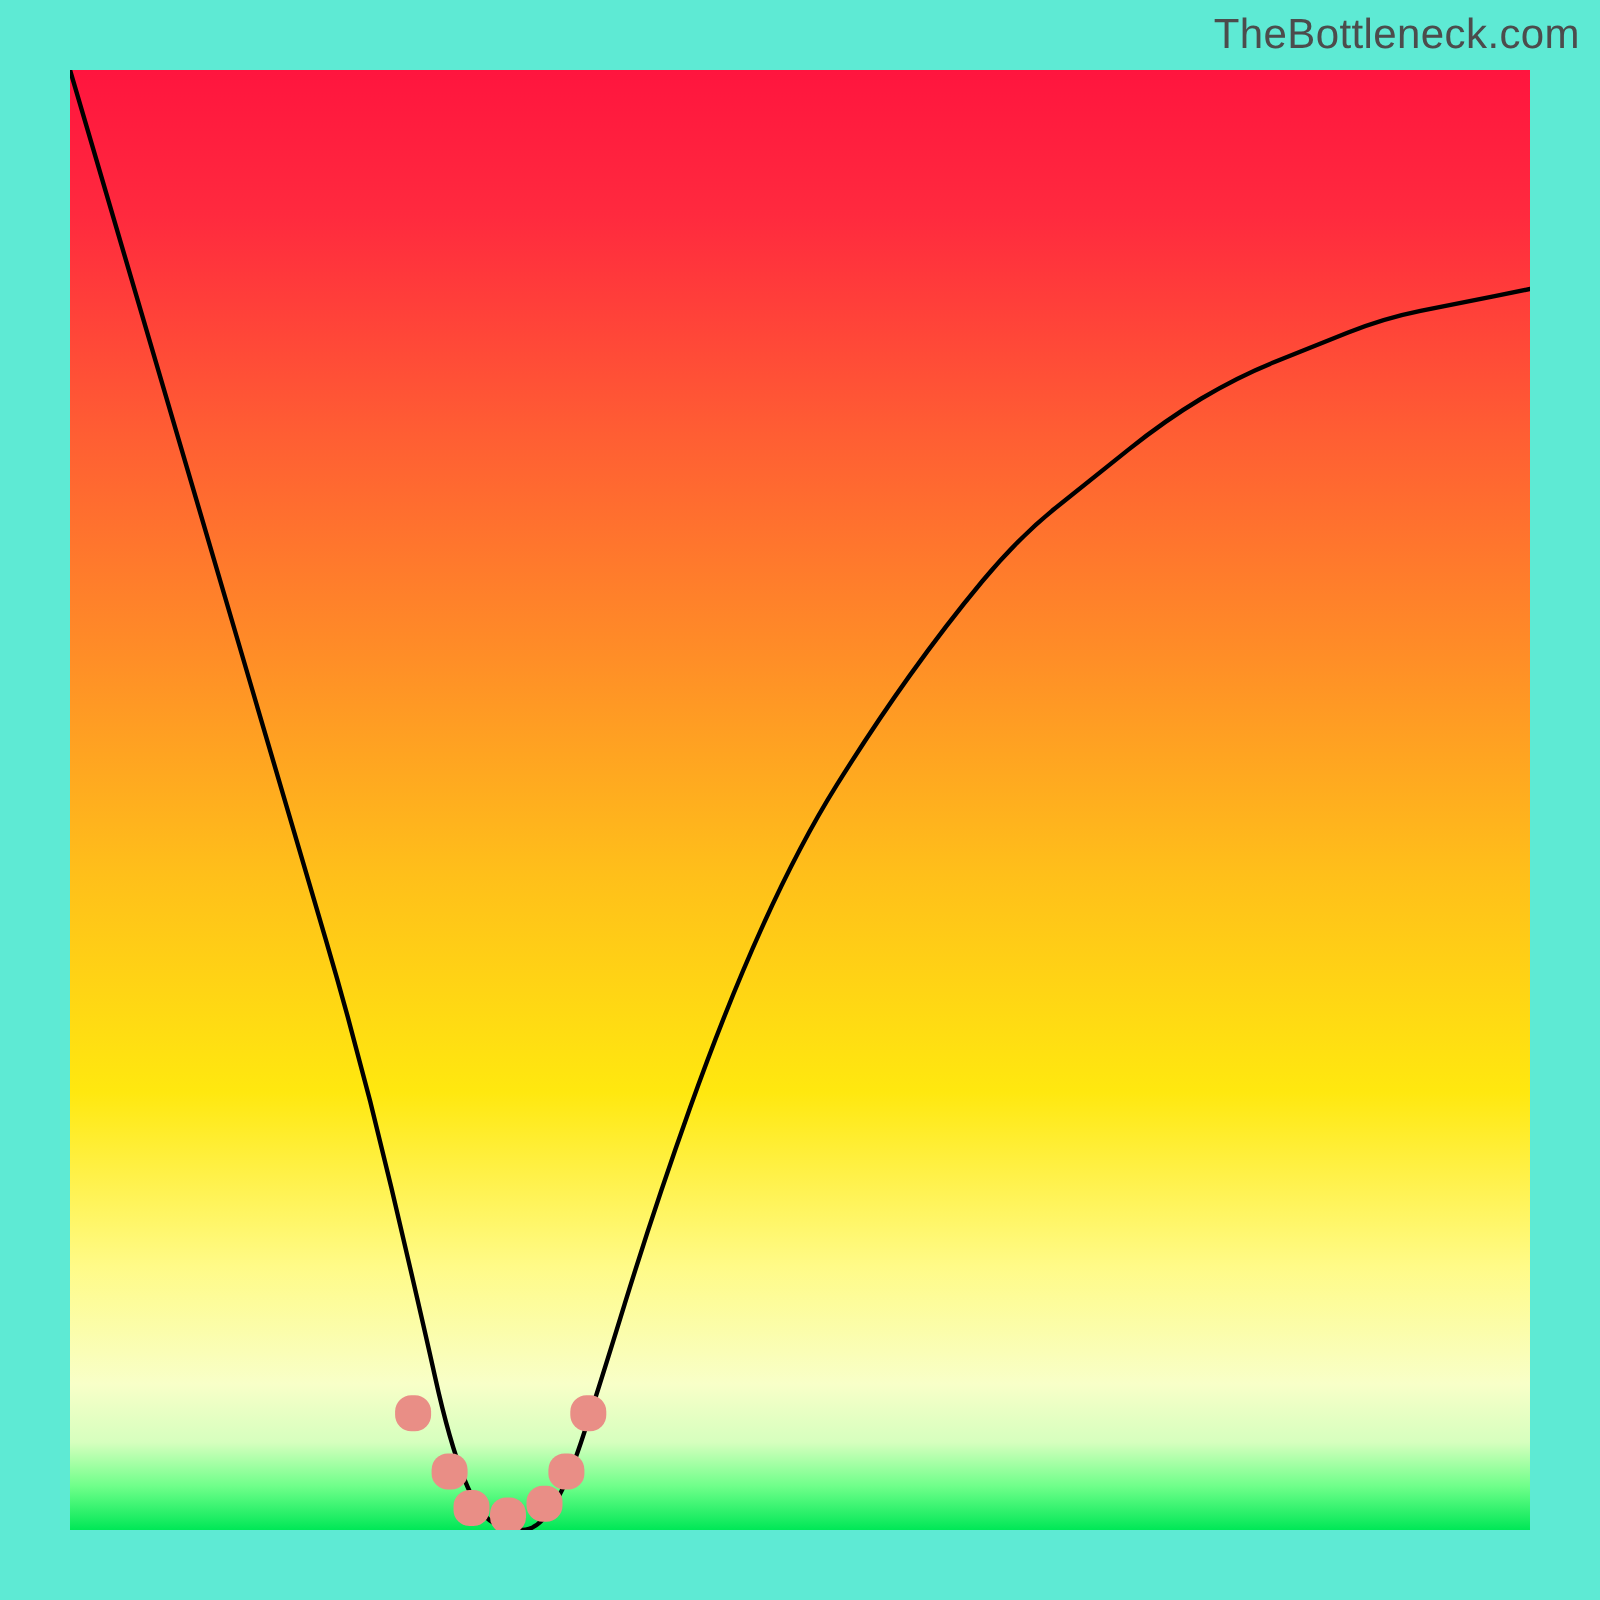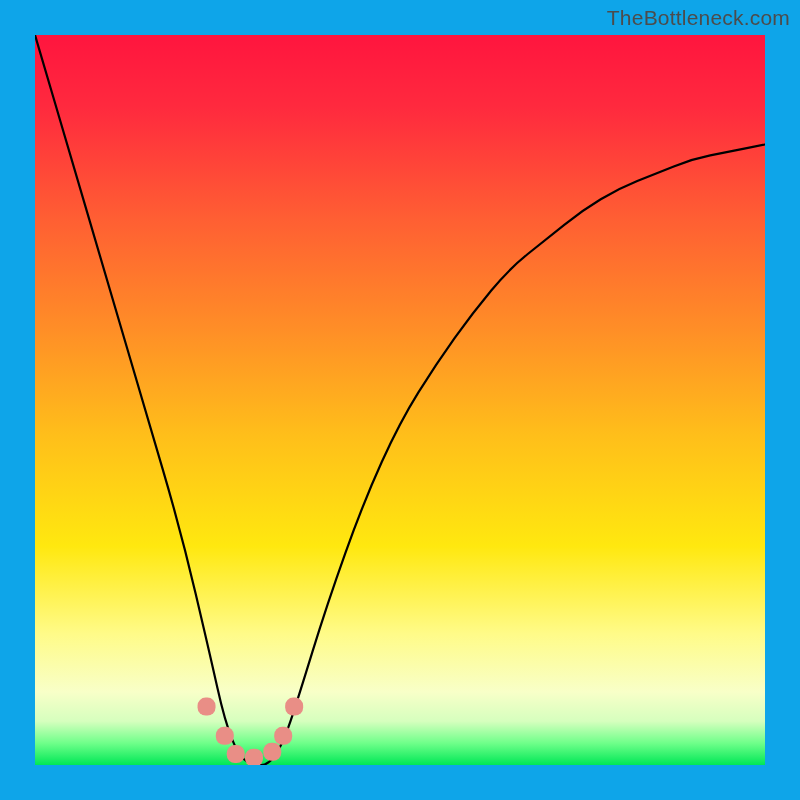--- a/index.html
+++ b/index.html
@@ -10,21 +10,21 @@
     overflow: hidden;
     background: #000;
     font-family: Arial, Helvetica, sans-serif;
   }
   .frame {
     position: absolute;
     top: 0;
     left: 0;
     width: 800px;
     height: 800px;
-    background: #0ea5e9;
+    background: #5eead4;
   }
   .plot-area {
     position: absolute;
     top: 35px;
     left: 35px;
     width: 730px;
     height: 730px;
     
   }
   .plot-area svg {

